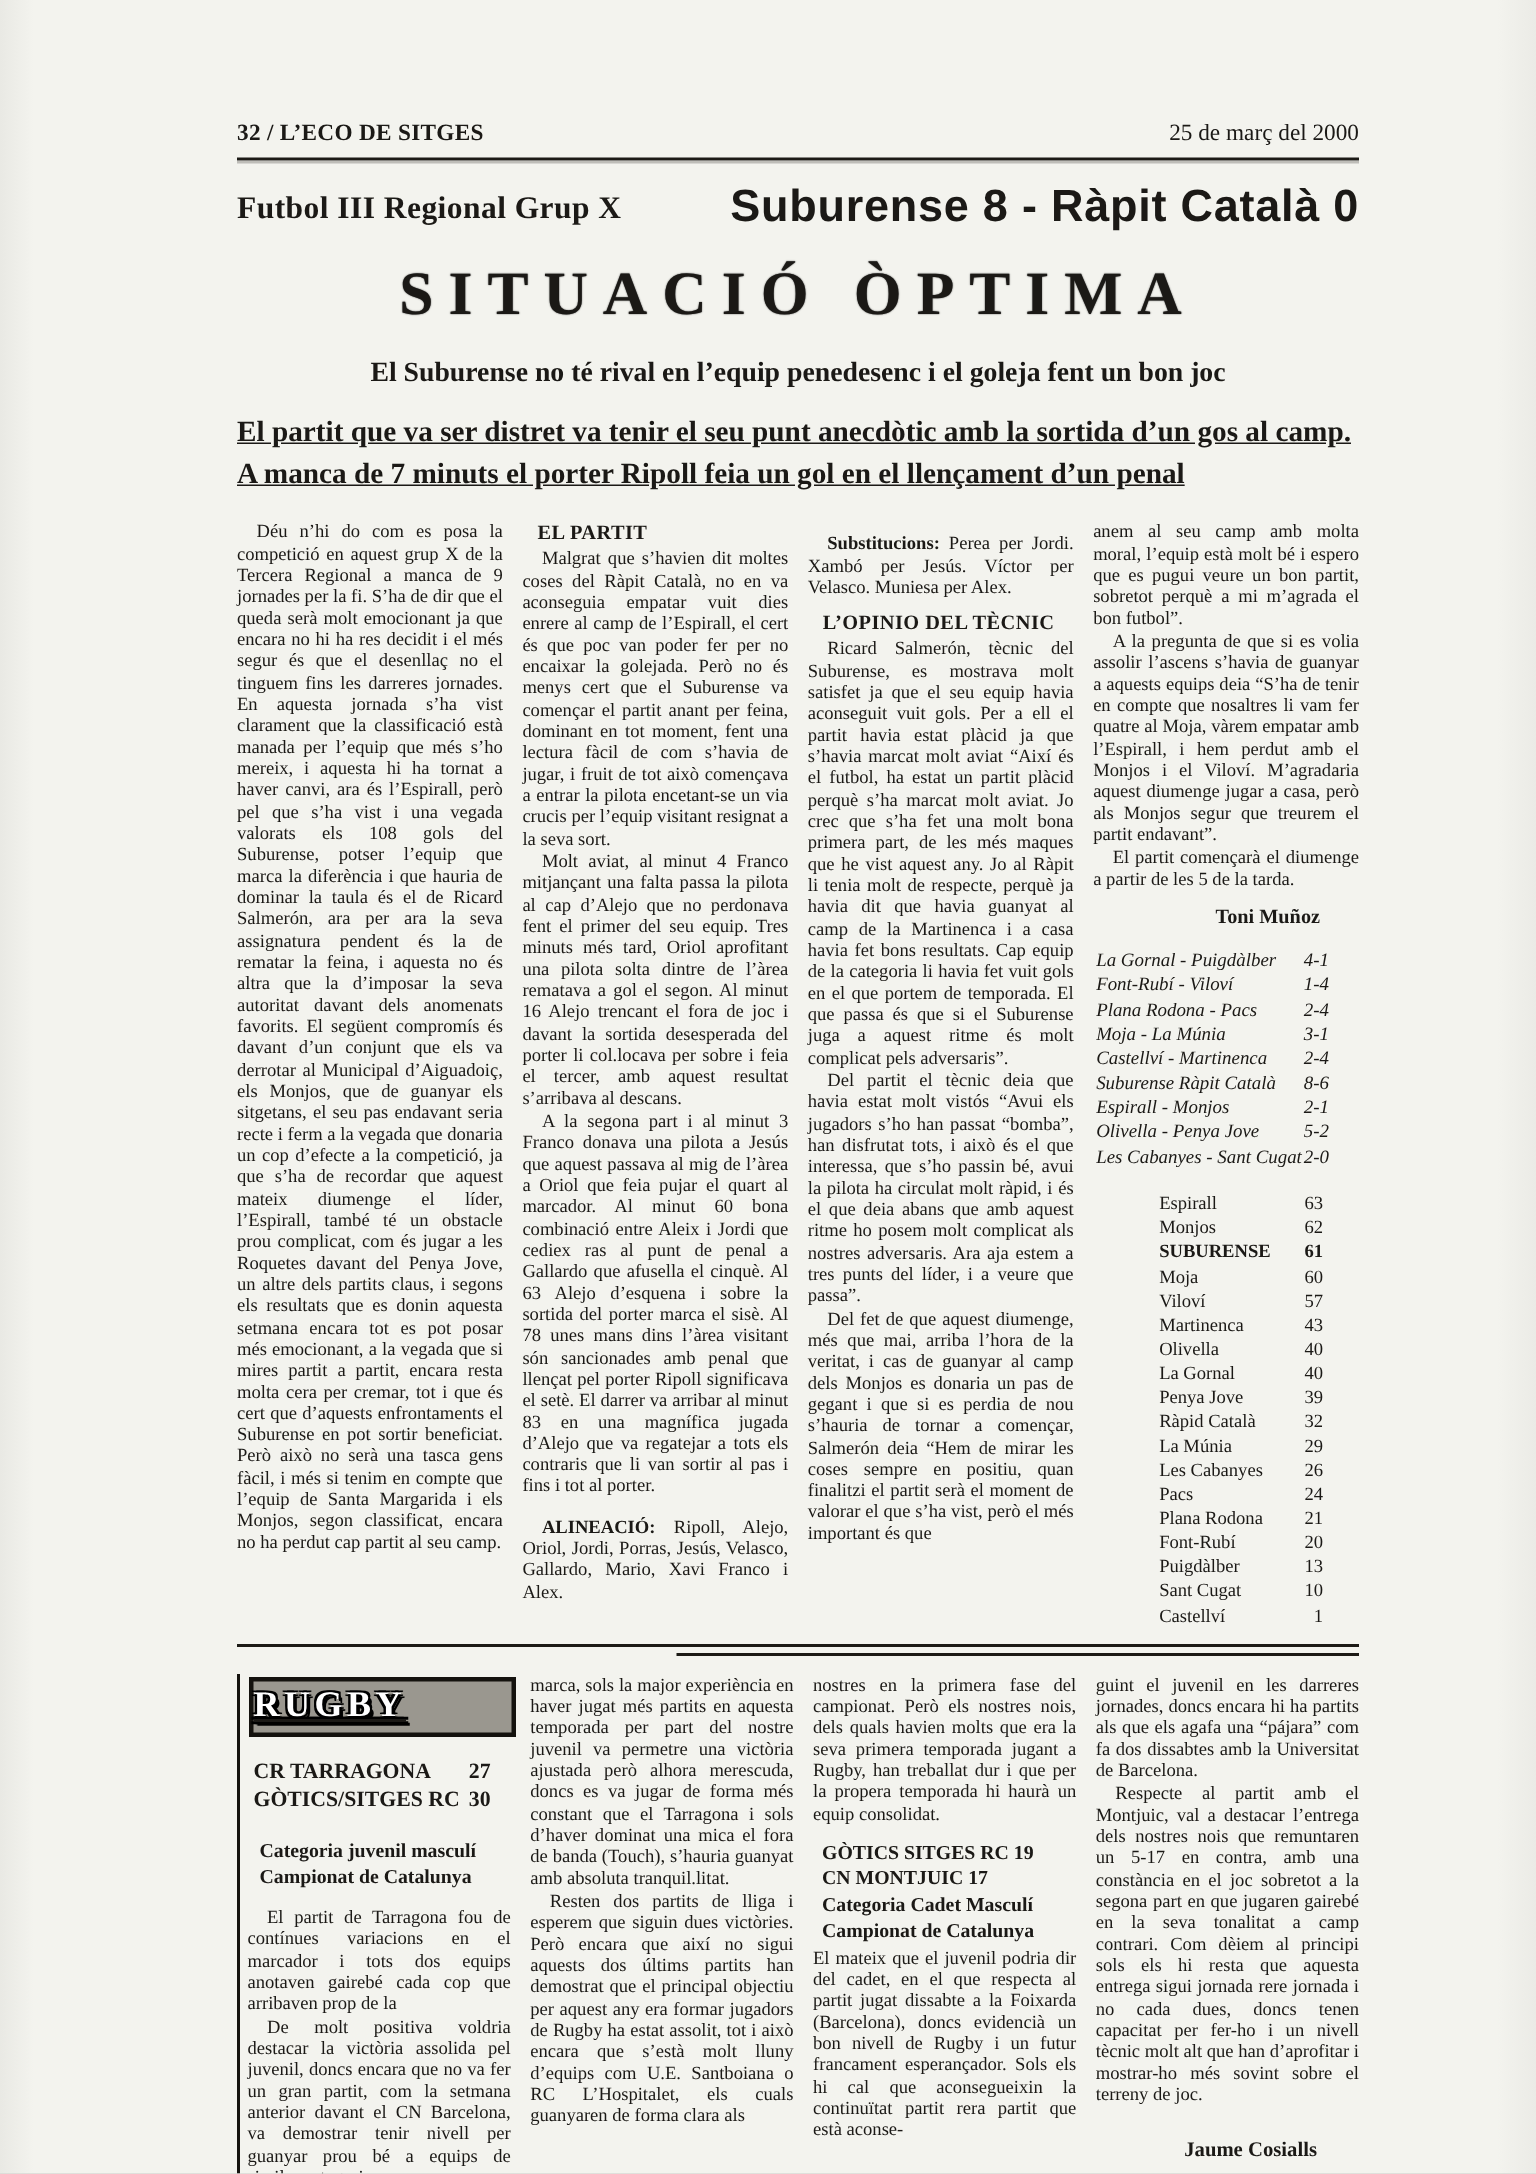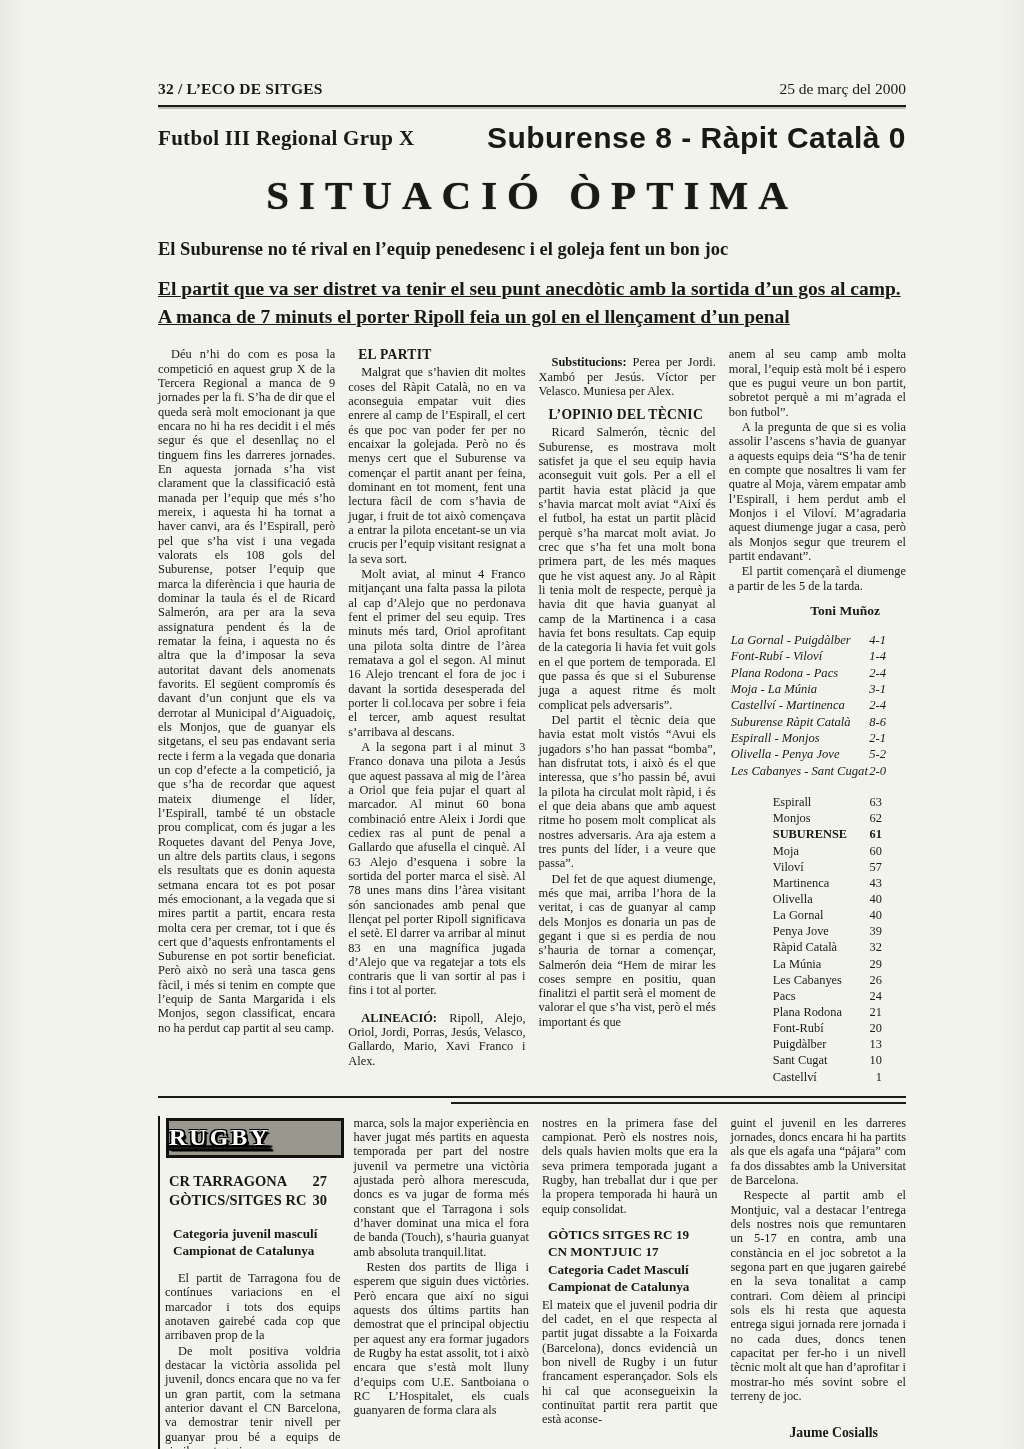--- a/index.html
+++ b/index.html
@@ -19,21 +19,21 @@
   
   .masthead{display:flex;justify-content:space-between;align-items:flex-end;padding-top:80px;}
   .masthead .folio{font-weight:bold;font-size:15.5px;letter-spacing:.2px;}
   .masthead .date{font-size:15.5px;}
   .head-rule{border:0;border-top:2.5px solid #1c1a16;margin:7px 0 0 0;box-shadow:0 2px 0 rgba(30,28,22,.25);}
   
   .kicker-row{display:flex;justify-content:space-between;align-items:center;margin-top:14px;}
   .kicker{font-weight:bold;font-size:21px;letter-spacing:.3px;}
   .scoreline{font-family:"Liberation Sans",sans-serif;font-weight:bold;font-size:30px;letter-spacing:.5px;}
   .headline{margin:16px 0 0 0;text-align:center;font-weight:bold;font-size:41px;letter-spacing:10px;text-shadow:0 0 1px #333;}
-  .deck1{margin:20px 0 0 0;font-weight:bold;font-size:18.5px;}
+  .deck1{margin:20px 0 0 0;text-align:center;font-weight:bold;font-size:18.5px;}
   .deck2{margin:15px auto 0 auto;max-width:800px;text-align:left;font-weight:bold;font-size:19.5px;line-height:1.42;text-decoration:underline;}
   
   .cols{display:flex;gap:13px;margin-top:17px;}
   .col{flex:1;min-width:0;}
   .bodytext p{margin:0;font-size:12.4px;line-height:1.155;text-align:justify;}
   .bodytext p.ind{text-indent:13px;}
   .bodytext p + p{margin-top:1px;}
   .runhead{font-weight:bold;font-size:13.6px;margin:0 0 2px 10px;letter-spacing:.3px;}
   .runhead.mt{margin-top:9px;}
   .gap8{height:8px;}

